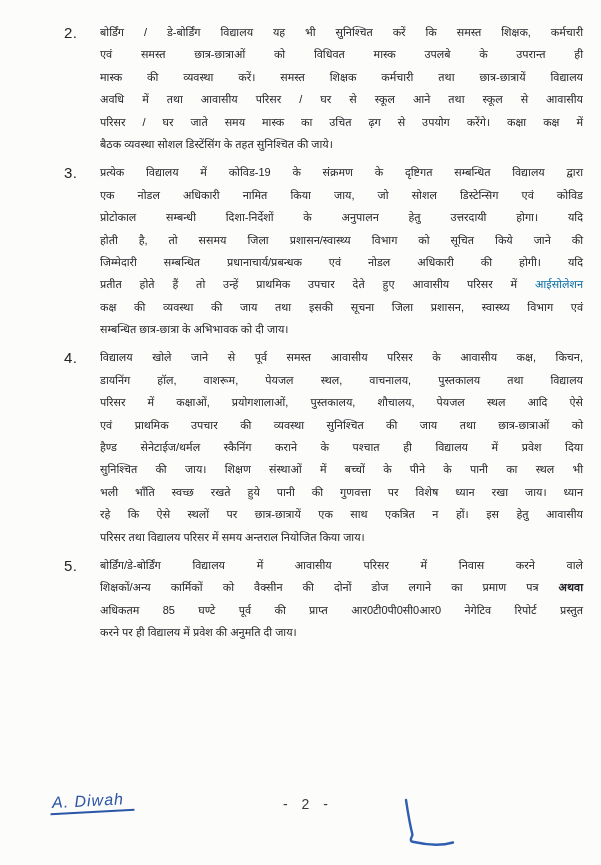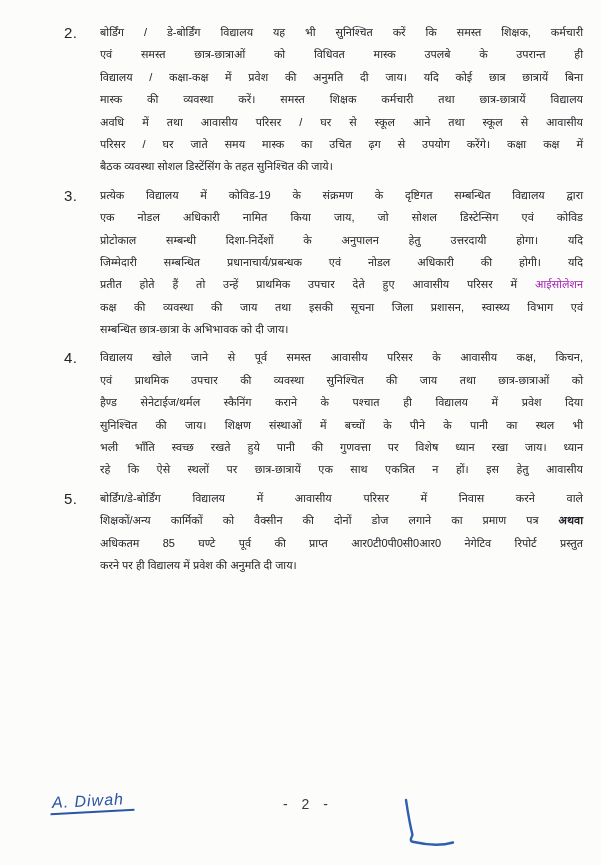--- a/index.html
+++ b/index.html
@@ -31,21 +31,21 @@
     font-size:11px;
     height:22.4px;
     line-height:22.4px;
     text-align:justify;
     text-align-last:justify;
     overflow:visible;
     white-space:normal;
   }
   .line.last{text-align-last:left;}
   .seg-bold{font-weight:bold;margin-top:14px;}
-  .seg-light{color:#a21caf;}
+  .seg-light{color:#0369a1;}
   
   .signature{
     position:absolute;
     left:50px;top:792px;
     transform:rotate(-3deg);
     color:var(--pen,#2b55a5);
   }
   .sig-text{
     display:inline-block;
     font-style:italic;
@@ -70,48 +70,51 @@
 <body>
 
 <div class="page" style="--paper: #fcfcfb; --ink-text: #232327; --pen: #2b55a5;">
 
   <div class="items">
       <div class="item">
         <div class="num">2.</div>
         <div class="ibody">
           <div class="line">बोर्डिंग / डे-बोर्डिंग विद्यालय यह भी सुनिश्चित करें कि समस्त शिक्षक, कर्मचारी</div>
           <div class="line">एवं समस्त छात्र-छात्राओं को विधिवत मास्क उपलबे के उपरान्त ही</div>
-          <div class="line">विद्यालय / कक्षा-कक्ष में प्रवेश की अनुमति दी जाय। यदि कोई छात्र छात्रायें बिना</div>
           <div class="line">मास्क की व्यवस्था करें। समस्त शिक्षक कर्मचारी तथा छात्र-छात्रायें विद्यालय</div>
           <div class="line">अवधि में तथा आवासीय परिसर / घर से स्कूल आने तथा स्कूल से आवासीय</div>
           <div class="line">परिसर / घर जाते समय मास्क का उचित ढ़ग से उपयोग करेंगे। कक्षा कक्ष में</div>
           <div class="line last">बैठक व्यवस्था सोशल डिस्टेंसिंग के तहत सुनिश्चित की जाये।</div>
         </div>
       </div>
       <div class="item">
         <div class="num">3.</div>
         <div class="ibody">
           <div class="line">प्रत्येक विद्यालय में कोविड-19 के संक्रमण के दृष्टिगत सम्बन्धित विद्यालय द्वारा</div>
           <div class="line">एक नोडल अधिकारी नामित किया जाय, जो सोशल डिस्टेन्सिग एवं कोविड</div>
           <div class="line">प्रोटोकाल सम्बन्धी दिशा-निर्देशों के अनुपालन हेतु उत्तरदायी होगा। यदि</div>
+          <div class="line">होती है, तो ससमय जिला प्रशासन/स्वास्थ्य विभाग को सूचित किये जाने की</div>
           <div class="line">जिम्मेदारी सम्बन्धित प्रधानाचार्य/प्रबन्धक एवं नोडल अधिकारी की होगी। यदि</div>
           <div class="line"><span>प्रतीत होते हैं तो उन्हें प्राथमिक उपचार देते हुए आवासीय परिसर में </span><span class="seg-light">आईसोलेशन</span></div>
           <div class="line">कक्ष की व्यवस्था की जाय तथा इसकी सूचना जिला प्रशासन, स्वास्थ्य विभाग एवं</div>
           <div class="line last">सम्बन्धित छात्र-छात्रा के अभिभावक को दी जाय।</div>
         </div>
       </div>
       <div class="item">
         <div class="num">4.</div>
         <div class="ibody">
           <div class="line">विद्यालय खोले जाने से पूर्व समस्त आवासीय परिसर के आवासीय कक्ष, किचन,</div>
+          <div class="line">डायनिंग हॉल, वाशरूम, पेयजल स्थल, वाचनालय, पुस्तकालय तथा विद्यालय</div>
+          <div class="line">परिसर में कक्षाओं, प्रयोगशालाओं, पुस्तकालय, शौचालय, पेयजल स्थल आदि ऐसे</div>
           <div class="line">एवं प्राथमिक उपचार की व्यवस्था सुनिश्चित की जाय तथा छात्र-छात्राओं को</div>
           <div class="line">हैण्ड सेनेटाईज/थर्मल स्कैनिंग कराने के पश्चात ही विद्यालय में प्रवेश दिया</div>
           <div class="line">सुनिश्चित की जाय। शिक्षण संस्थाओं में बच्चों के पीने के पानी का स्थल भी</div>
           <div class="line">भली भाँति स्वच्छ रखते हुये पानी की गुणवत्ता पर विशेष ध्यान रखा जाय। ध्यान</div>
           <div class="line">रहे कि ऐसे स्थलों पर छात्र-छात्रायें एक साथ एकत्रित न हों। इस हेतु आवासीय</div>
+          <div class="line last">परिसर तथा विद्यालय परिसर में समय अन्तराल नियोजित किया जाय।</div>
         </div>
       </div>
       <div class="item">
         <div class="num">5.</div>
         <div class="ibody">
           <div class="line">बोर्डिंग/डे-बोर्डिंग विद्यालय में आवासीय परिसर में निवास करने वाले</div>
           <div class="line"><span>शिक्षकों/अन्य कार्मिकों को वैक्सीन की दोनों डोज लगाने का प्रमाण पत्र </span><span class="seg-bold">अथवा</span></div>
           <div class="line">अधिकतम 85 घण्टे पूर्व की प्राप्त आर0टी0पी0सी0आर0 नेगेटिव रिपोर्ट प्रस्तुत</div>
           <div class="line last">करने पर ही विद्यालय में प्रवेश की अनुमति दी जाय।</div>
         </div>

